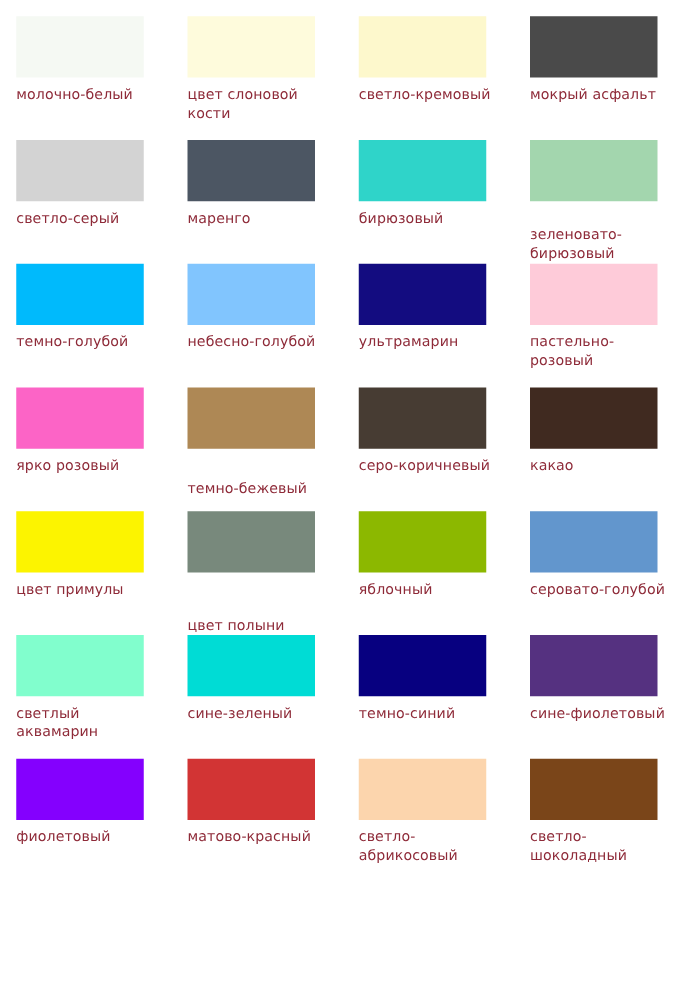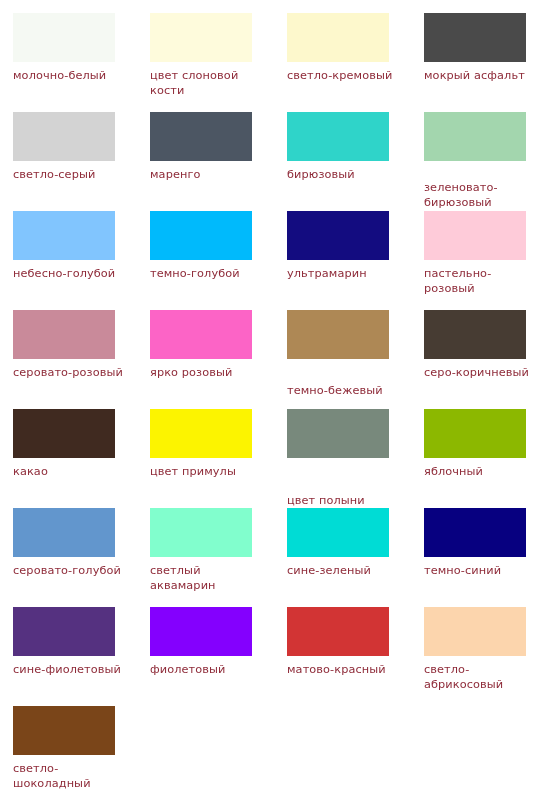--- a/index.html
+++ b/index.html
@@ -80,38 +80,34 @@
     </div>
     <div class="swatch-cell">
       <span class="swatch-chip" style="background-color: rgb(47, 212, 201);"></span>
       <span class="swatch-label" style="color: rgb(142, 42, 56);">бирюзовый</span>
     </div>
     <div class="swatch-cell">
       <span class="swatch-chip" style="background-color: rgb(163, 214, 174);"></span>
       <span class="swatch-label" style="color: rgb(142, 42, 56); margin-top: 19px;">зеленовато-бирюзовый</span>
     </div>
     <div class="swatch-cell">
+      <span class="swatch-chip" style="background-color: rgb(0, 186, 252);"></span>
+      <span class="swatch-label" style="color: rgb(142, 42, 56);">темно-голубой</span>
+    </div>
+    <div class="swatch-cell">
       <span class="swatch-chip" style="background-color: rgb(129, 197, 254);"></span>
       <span class="swatch-label" style="color: rgb(142, 42, 56);">небесно-голубой</span>
-    </div>
-    <div class="swatch-cell">
-      <span class="swatch-chip" style="background-color: rgb(0, 186, 252);"></span>
-      <span class="swatch-label" style="color: rgb(142, 42, 56);">темно-голубой</span>
     </div>
     <div class="swatch-cell">
       <span class="swatch-chip" style="background-color: rgb(19, 12, 128);"></span>
       <span class="swatch-label" style="color: rgb(142, 42, 56);">ультрамарин</span>
     </div>
     <div class="swatch-cell">
       <span class="swatch-chip" style="background-color: rgb(254, 203, 217);"></span>
       <span class="swatch-label" style="color: rgb(142, 42, 56);">пастельно-розовый</span>
-    </div>
-    <div class="swatch-cell">
-      <span class="swatch-chip" style="background-color: rgb(201, 138, 154);"></span>
-      <span class="swatch-label" style="color: rgb(142, 42, 56);">серовато-розовый</span>
     </div>
     <div class="swatch-cell">
       <span class="swatch-chip" style="background-color: rgb(252, 100, 198);"></span>
       <span class="swatch-label" style="color: rgb(142, 42, 56);">ярко розовый</span>
     </div>
     <div class="swatch-cell">
       <span class="swatch-chip" style="background-color: rgb(174, 136, 85);"></span>
       <span class="swatch-label" style="color: rgb(142, 42, 56); margin-top: 24px;">темно-бежевый</span>
     </div>
     <div class="swatch-cell">

